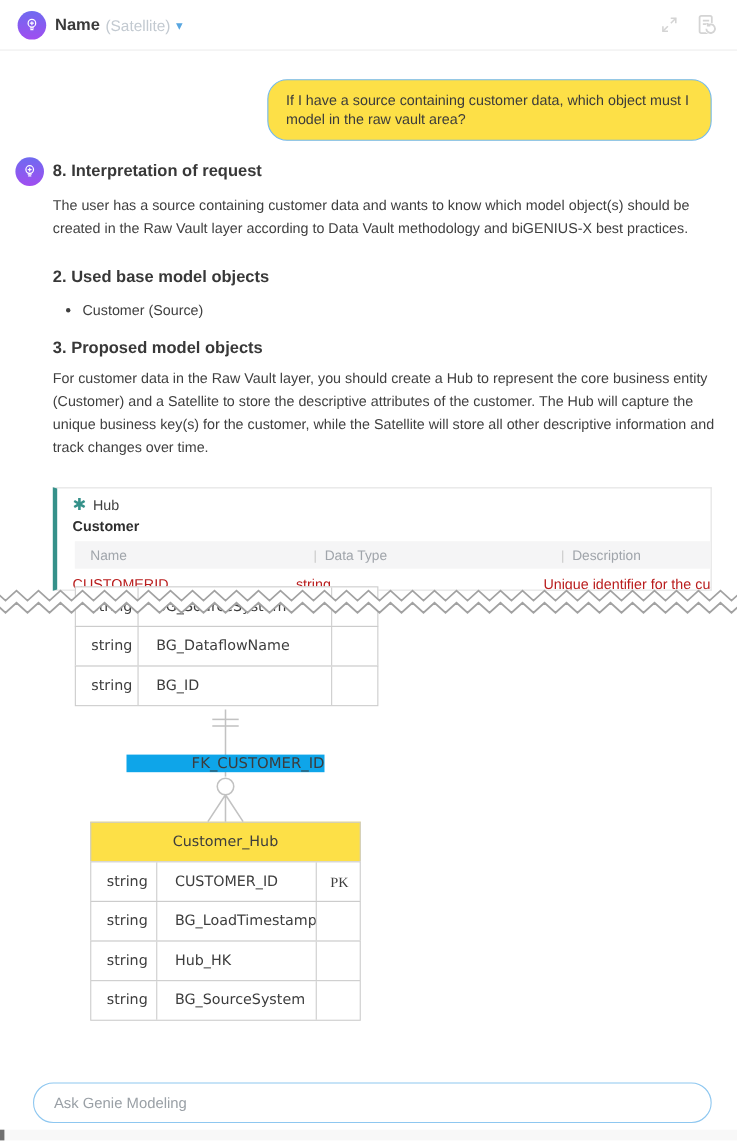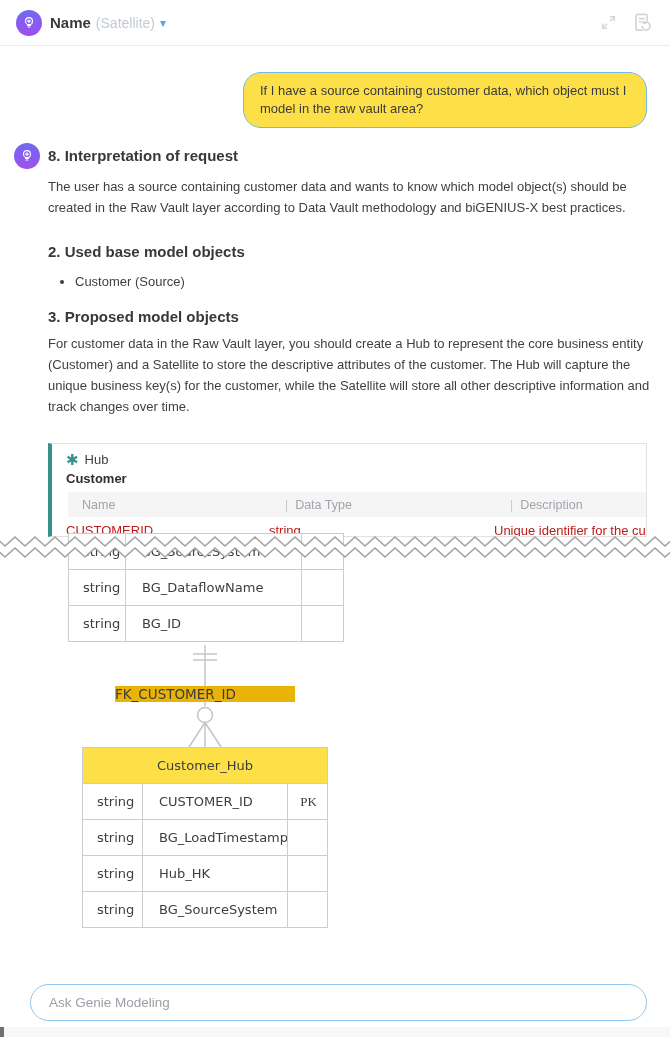--- a/index.html
+++ b/index.html
@@ -52,22 +52,22 @@
   .dg-row{display:grid;margin-top:-1px;}
   .src .dg-row{grid-template-columns:57px 176px 43px;}
   .hub .dg-row{grid-template-columns:60px 145px 41px;}
   .dg-title{display:flex;align-items:center;justify-content:center;background:#fde047;}
   .dg-cell{display:flex;align-items:center;height:100%;padding-left:14px;box-sizing:border-box;overflow:hidden;}
   .dg-cell.c1,.dg-cell.c2{border-right:1px solid #cccccc;}
   .dg-cell.c2{padding-left:16px;}
   .dg-cell.c3{justify-content:center;padding-left:0;font-family:Liberation Serif, serif;}
   .src-table{left:68px;top:534px;width:276px;}
   .hub-table{left:82px;top:747px;width:246px;}
-  .fk-label{position:absolute;left:115px;top:686px;width:180px;text-align:left;
-            font-family:"DejaVu Sans",sans-serif;font-size:13.5px;color:#3c3c3c;background:#eab308;z-index:7;}
+  .fk-label{position:absolute;left:115px;top:686px;width:180px;text-align:right;
+            font-family:"DejaVu Sans",sans-serif;font-size:13.5px;color:#3c3c3c;background:#0ea5e9;z-index:7;}
 
   
   #overlay{position:absolute;left:0;top:0;width:670px;height:1037px;z-index:6;pointer-events:none;}
 
   
   .composer{position:absolute;left:30px;top:984px;width:617px;height:37px;z-index:3;}
   .composer input{width:100%;height:100%;box-sizing:border-box;border:1.5px solid #8ec7f0;border-radius:18.5px;
                   padding:0 18px;font-family:"Liberation Sans",sans-serif;font-size:13.5px;color:#333;
                   outline:none;background:#fff;}
   .composer input::placeholder{color:#9aa0a6;}

